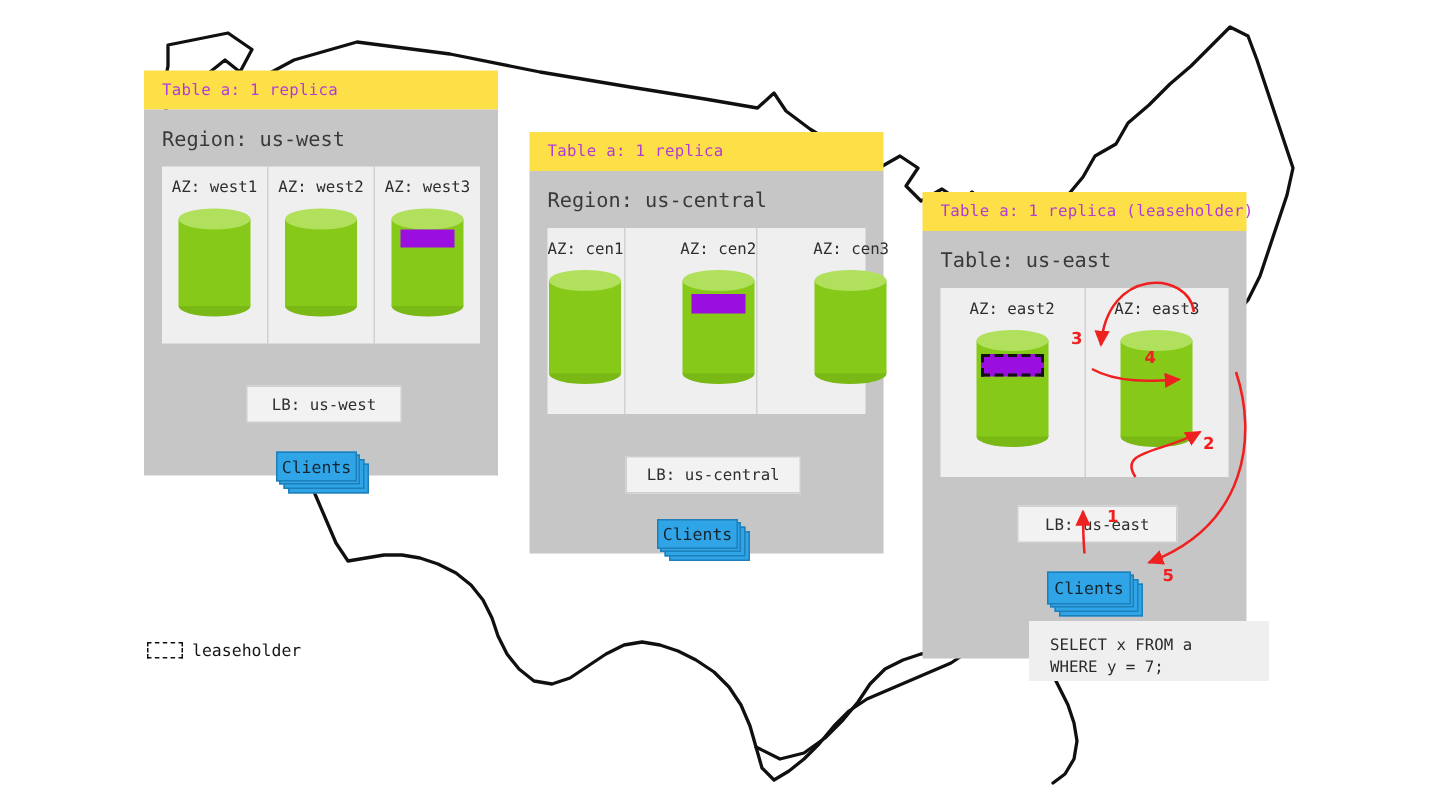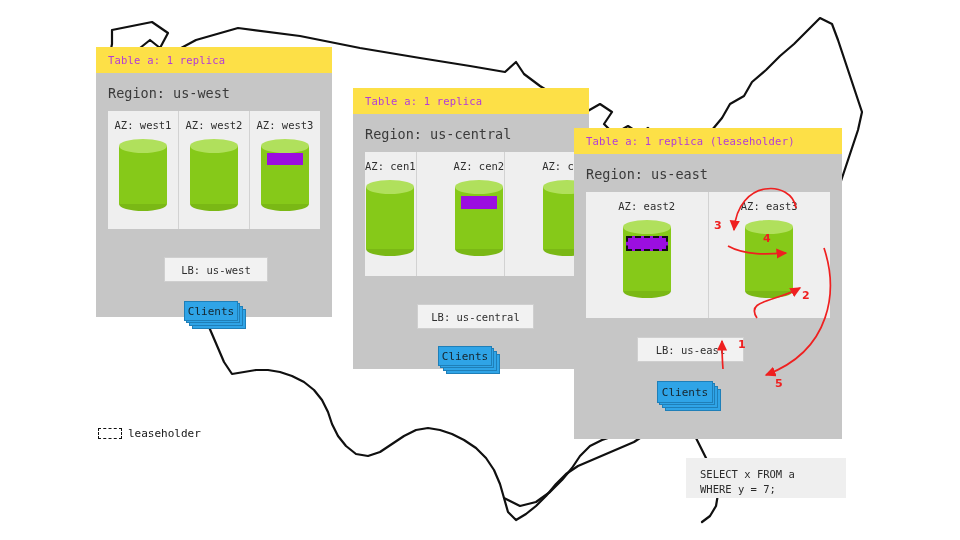--- a/index.html
+++ b/index.html
@@ -118,21 +118,20 @@
   .sql-box{
     position:absolute;
     background:#efefef;
     box-sizing:border-box;
     padding:9px 0 9px 14px;
     font-size:10.5px;
     color:#2b2b2b;
     line-height:1.45;
     white-space:pre;
     z-index:3;
-    margin-top:44px;
   }
 
   
   .legend{
     position:absolute;
     z-index:3;
     display:flex;align-items:center;gap:6px;
     font-size:11px;color:#151515;
     font-family:"DejaVu Sans Mono","Liberation Mono",monospace;
   }
@@ -272,24 +271,24 @@
       <div class="lb-box" style="left:64px;top:190px;width:117px;height:25px;">LB: us-central</div>
       <div class="clients" style="left:85px;top:232px;width:62px;height:28px;">
         <div class="sheet" style="left:8px;top:8px;width:54px;height:20px;"></div>
         <div class="sheet" style="left:5px;top:5px;width:54px;height:20px;"></div>
         <div class="sheet" style="left:2px;top:2px;width:54px;height:20px;"></div>
         <div class="front" style="width:54px;height:20px;">Clients</div>
       </div>
     </div>
   </div>
 
-  <div class="region" id="r-east" style="left:574px;top:128px;width:268px;">
+  <div class="region" id="r-east" style="left:615px;top:128px;width:216px;">
     <div class="region-header">Table a: 1 replica (leaseholder)</div>
     <div class="region-body" style="height:285px;">
-      <div class="region-title">Region: us-east</div>
+      <div class="region-title">Table: us-east</div>
       <div class="az-strip" style="height:126px;">
         <div class="az-cell">
           <div class="az-label">AZ: east2</div>
           <div class="cyl-wrap" style="width:48px;height:78px;">
             <div class="cyl">
                 <div class="cyl-bottom"></div>
                 <div class="cyl-body"></div>
                 <div class="cyl-top"></div>
               <div class="replica-bar leaseholder" style="left:3px;top:16px;width:42px;height:15px;"></div>
             </div>

